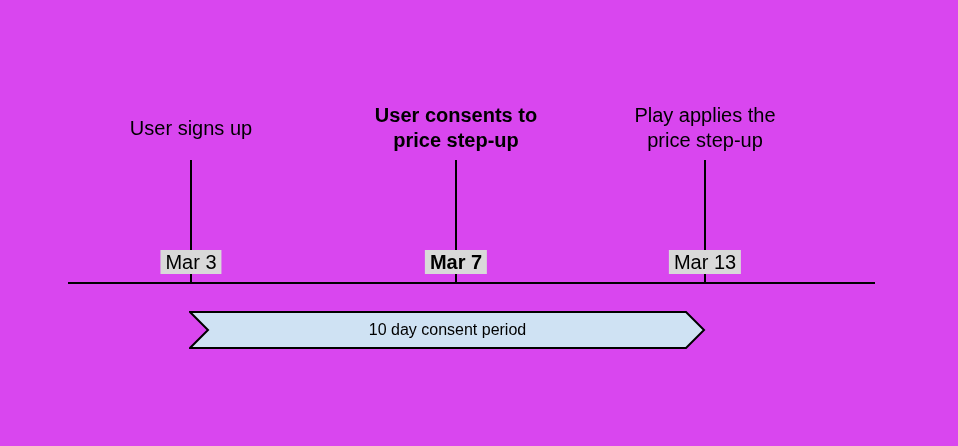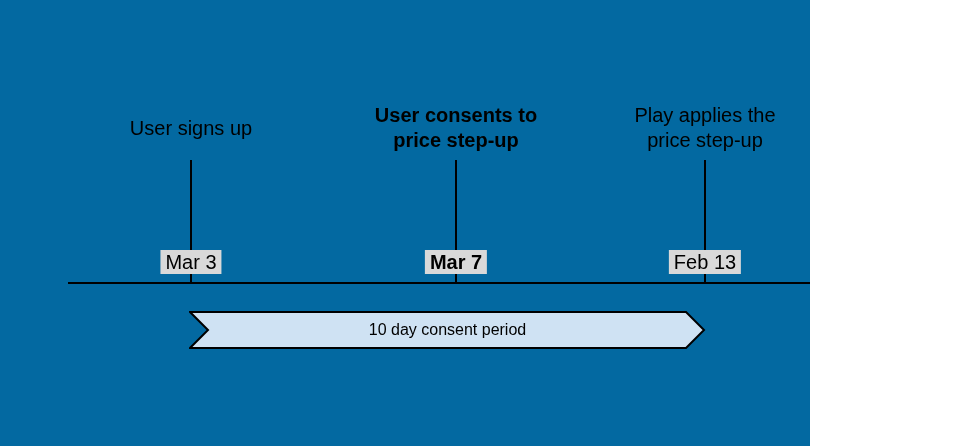--- a/index.html
+++ b/index.html
@@ -2,23 +2,23 @@
 <html style="--date-bg: #d9d9d9;"><head>
 <meta charset="utf-8">
 <style>
   html, body {
     margin: 0;
     padding: 0;
     background: #ffffff;
   }
   .stage {
     position: relative;
-    width: 810px;
+    width: 958px;
     height: 446px;
-    background: #0369a1;
+    background: #d946ef;
     font-family: "Liberation Sans", sans-serif;
     color: #000000;
     overflow: hidden;
   }
   .tl-axis {
     position: absolute;
     left: 68px;
     top: 282px;
     width: 807px;
     height: 2px;
@@ -102,21 +102,21 @@
     <span>User consents to</span>
     <span>price step-up</span>
   </div>
   <div class="date-chip x2">Mar 7</div>
 
   <div class="tick x3"></div>
   <div class="event-title x3">
     <span>Play applies the</span>
     <span>price step-up</span>
   </div>
-  <div class="date-chip x3">Feb 13</div>
+  <div class="date-chip x3">Mar 13</div>
 
   <div class="banner">
     <svg width="517" height="38" viewBox="0 0 517 38">
       <polygon points="1,1 497,1 515,19 497,37 1,37 19,19" stroke="#000000" stroke-width="2" stroke-linejoin="miter" fill="#cfe2f3"></polygon>
     </svg>
     <div class="banner-label">10 day consent period</div>
   </div>
 
 </div>
 

